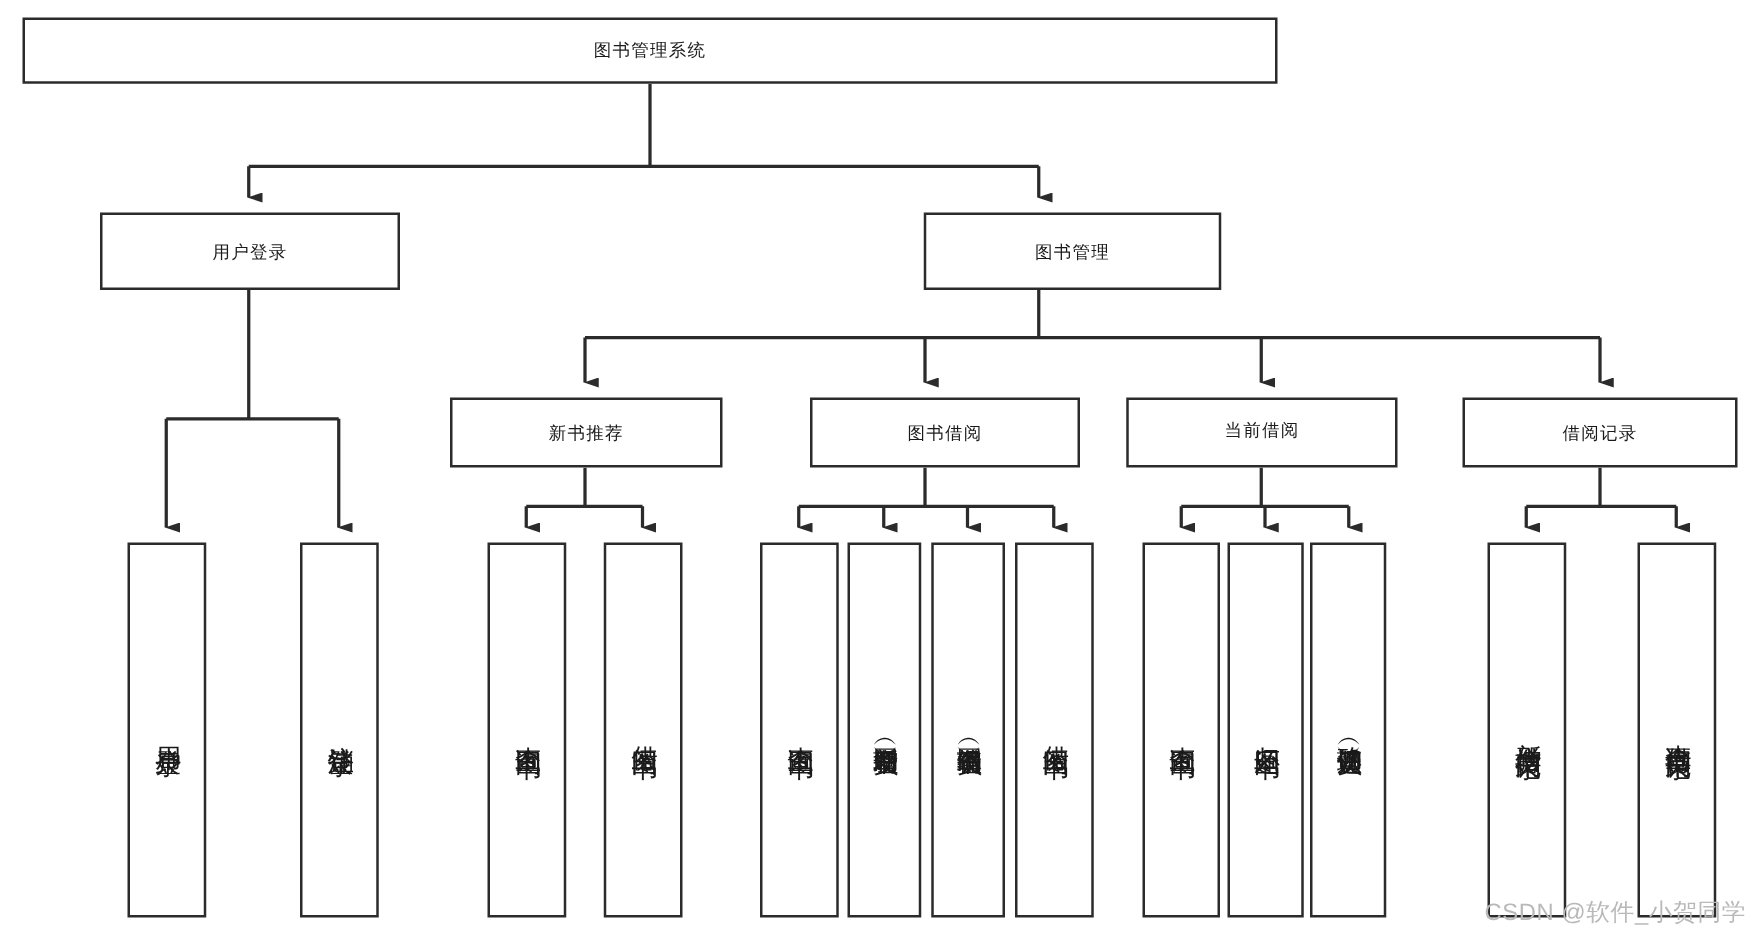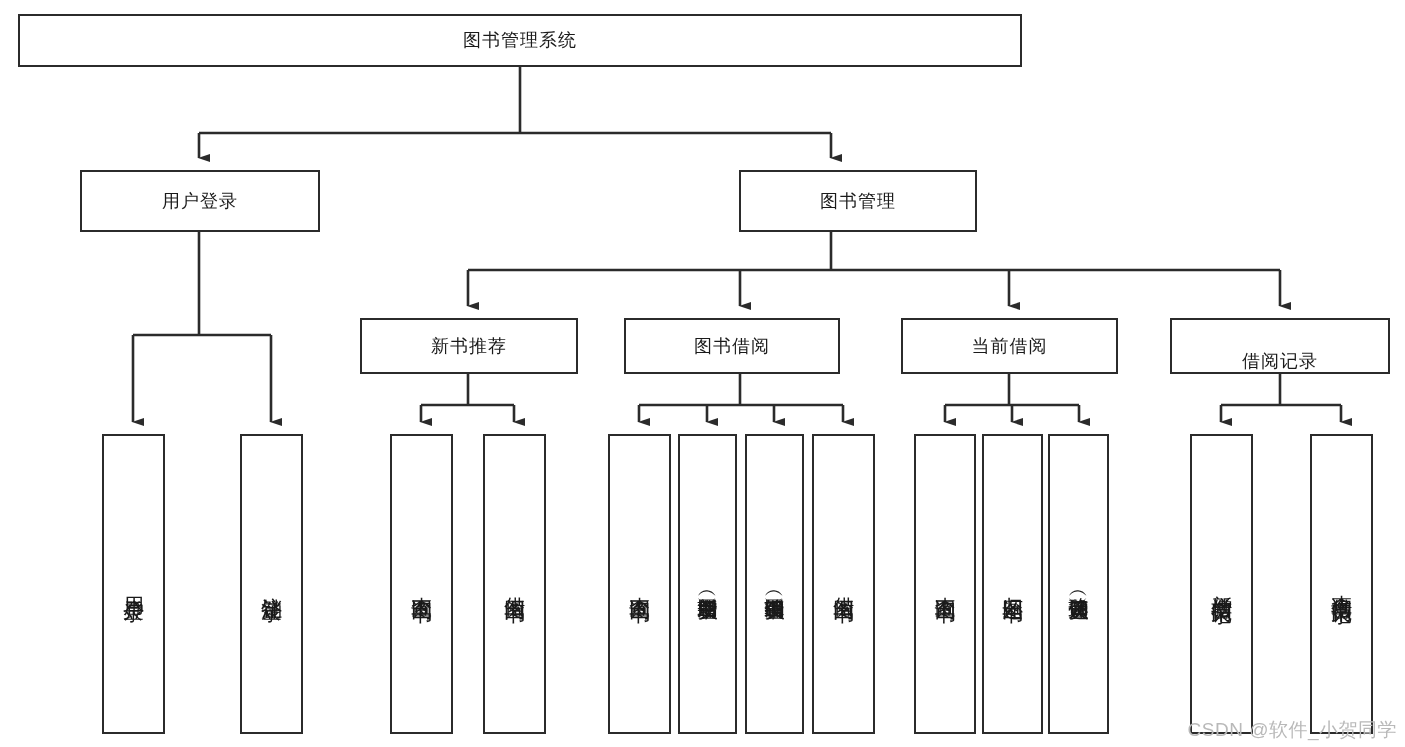--- a/index.html
+++ b/index.html
@@ -29,21 +29,21 @@
     position: absolute;
     box-sizing: border-box;
     border: 2px solid #2b2b2b;
     background: #ffffff;
     display: flex;
     align-items: center;
     justify-content: center;
     color: #1a1a1a;
   }
   .node .label {
-    font-size: 18px;
+    font-size: 14px;
     line-height: 1.15;
     letter-spacing: 1px;
     white-space: nowrap;
   }
   
   .node.vert {
     align-items: center;
     justify-content: center;
     padding: 6px 0;
   }
@@ -132,27 +132,27 @@
   <div class="node" style="left:80px; top:170px; width:240px; height:62px;">
     <span class="label">用户登录</span>
   </div>
   <div class="node" style="left:712px; top:170px; width:238px; height:62px;margin-left:27px;">
     <span class="label">图书管理</span>
   </div>
 
   <div class="node" style="left:360px; top:318px; width:218px; height:56px;">
     <span class="label">新书推荐</span>
   </div>
-  <div class="node" style="left:624px; top:318px; width:216px; height:56px;">
+  <div class="node" style="left:648px; top:318px; width:216px; height:56px;">
     <span class="label">图书借阅</span>
   </div>
-  <div class="node" style="left:901px; top:318px; width:217px; height:56px;">
+  <div class="node" style="left:901px; top:318px; width:217px; height:56px;font-family:Liberation Mono, monospace;">
     <span class="label">当前借阅</span>
   </div>
-  <div class="node" style="left:1170px; top:318px; width:220px; height:56px;align-items:flex-end;">
+  <div class="node" style="left:1170px; top:318px; width:220px; height:56px;">
     <span class="label">借阅记录</span>
   </div>
 
   <div class="node vert" style="left:102px; top:434px; width:63px; height:300px;">
     <span class="label">用户登录</span>
   </div>
   <div class="node vert" style="left:240px; top:434px; width:63px; height:300px;">
     <span class="label">注销登录</span>
   </div>
 

